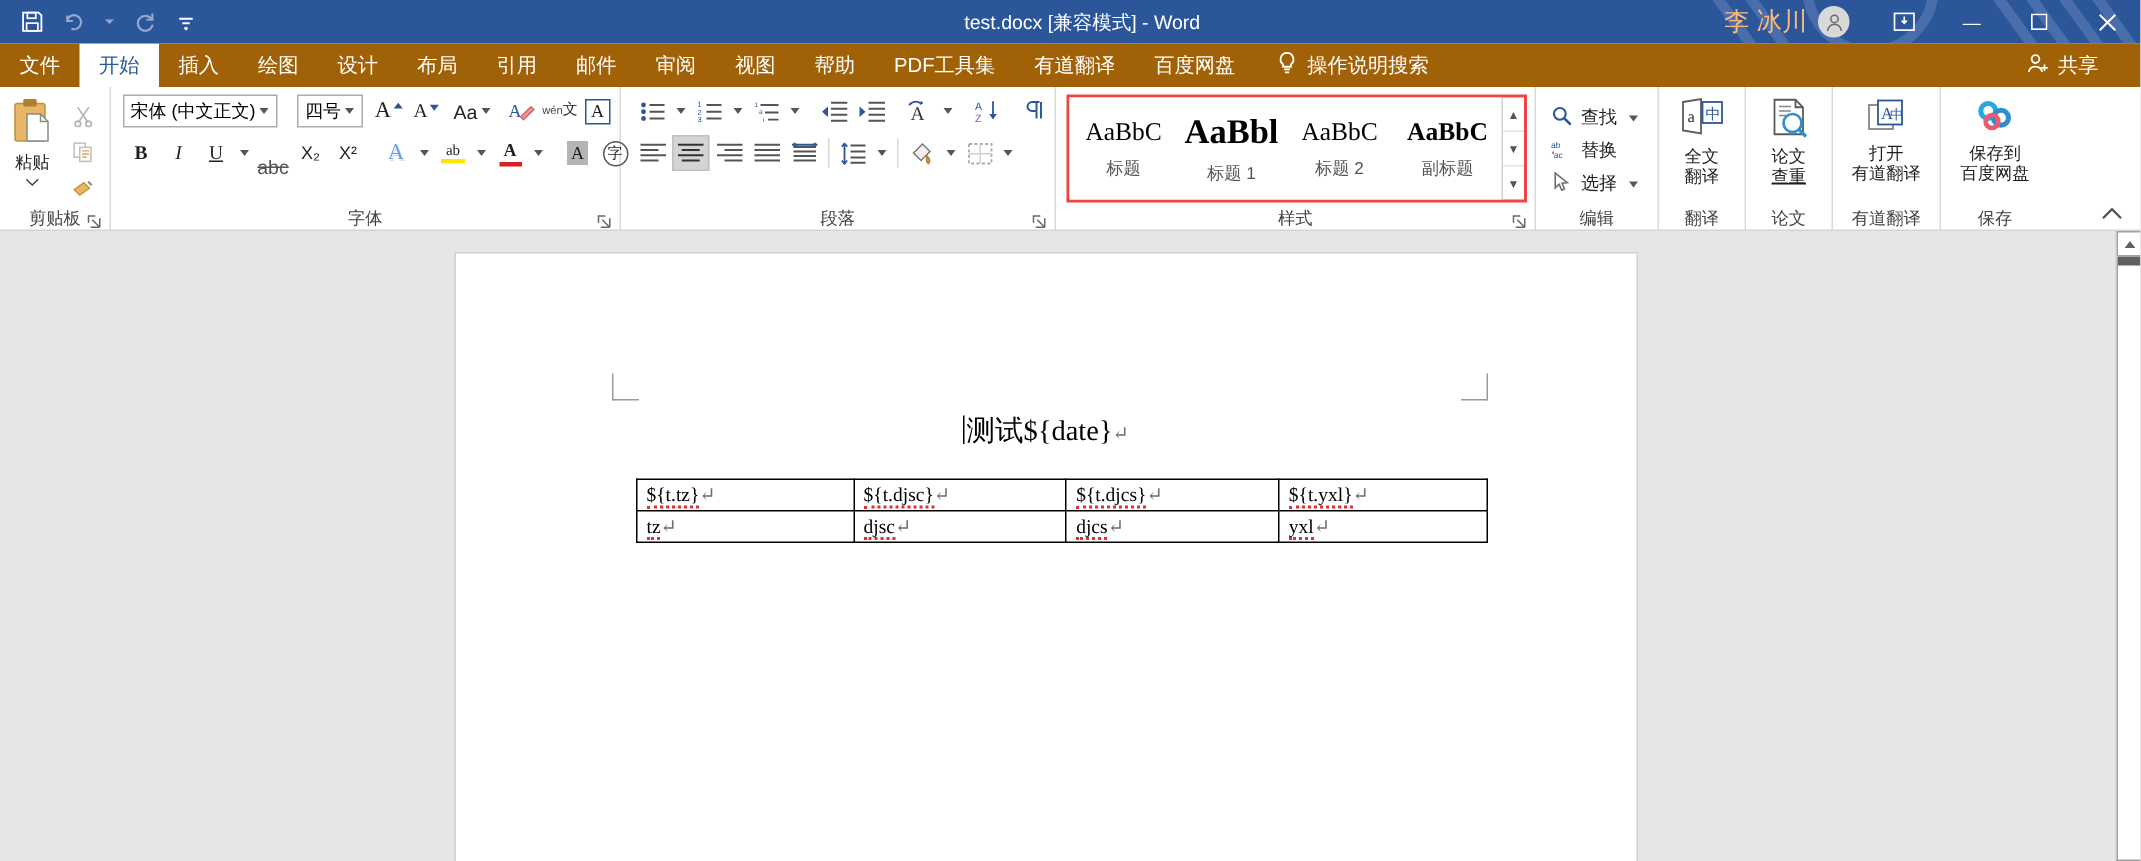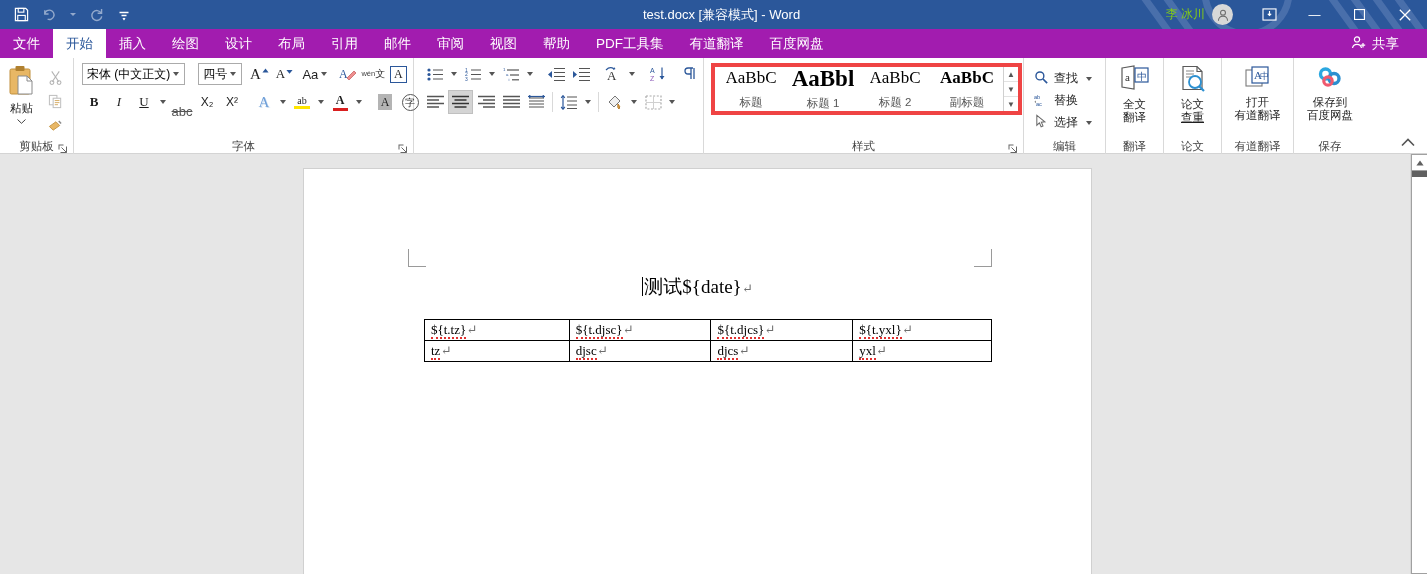--- a/index.html
+++ b/index.html
@@ -47,39 +47,39 @@
     text-align: center;
     color: #ffffff; font-size: 13px;
     z-index: 2;
     white-space: nowrap;
   }
   .win-right {
     position: absolute; right: 0; top: 0; height: 29px;
     display: flex; align-items: center; z-index: 3;
   }
   .user-name {
-    color: #84cc16; font-size: 12px; margin-right: 7px; white-space: nowrap;
+    color: #fdba74; font-size: 17px; margin-right: 7px; white-space: nowrap;
   }
   .avatar {
     width: 21px; height: 21px; border-radius: 50%;
     background: #d8d8d8;
     display: flex; align-items: center; justify-content: center;
     margin-right: 14px;
   }
   .win-btn {
     width: 45px; height: 29px;
     display: flex; align-items: center; justify-content: center;
     color: #fff;
   }
 
   
   .tabrow {
     position: relative;
     height: 29px;
-    background: #a21caf;
+    background: #a16207;
     display: flex; align-items: flex-start;
     overflow: hidden;
   }
   .tab {
     height: 29px; line-height: 29px;
     padding: 0 13px;
     color: #ffffff; font-size: 13.5px;
     white-space: nowrap;
   }
   .tab.active {
@@ -168,22 +168,22 @@
     width: 0; height: 0;
     border-left: 3.5px solid transparent;
     border-right: 3.5px solid transparent;
     border-top: 4px solid #555;
     margin: 0 3px;
   }
   .vsep { width: 1px; height: 20px; background: #d9d9d9; margin: 0 3px; }
 
   
   .gallery {
-    border: 4px solid #ef4444;
-    display: flex; height: 52px; margin-top: 2px;
+    border: 2px solid #ef4444;
+    display: flex; height: 72px; margin-top: 2px;
   }
   .style-item {
     width: 72px;
     display: flex; flex-direction: column;
     align-items: center; justify-content: center;
     background: #fff;
   }
   .style-prev {
     font-family: "Liberation Serif", serif;
     color: #000; line-height: 1;
@@ -354,20 +354,29 @@
   <div class="tab">设计</div>
   <div class="tab">布局</div>
   <div class="tab">引用</div>
   <div class="tab">邮件</div>
   <div class="tab">审阅</div>
   <div class="tab">视图</div>
   <div class="tab">帮助</div>
   <div class="tab">PDF工具集</div>
   <div class="tab">有道翻译</div>
   <div class="tab">百度网盘</div>
+  <div class="tell-me">
+    <span>
+      <svg width="14" height="16" viewBox="0 0 14 16">
+          <path d="M7 1.2a4.3 4.3 0 0 0-2.6 7.7v1.6h5.2V8.9A4.3 4.3 0 0 0 7 1.2z" fill="none" stroke="#fff" stroke-width="1.2"></path>
+          <path d="M5 12.2h4M5.6 14.2h2.8" stroke="#fff" stroke-width="1.2"></path>
+        </svg>
+    </span>
+    <span>操作说明搜索</span>
+  </div>
   <div class="share-btn">
     <span>
       <svg width="16" height="15" viewBox="0 0 16 15">
           <circle cx="6" cy="4.4" r="2.6" fill="none" stroke="#fff" stroke-width="1.2"></circle>
           <path d="M1.5 13a4.6 4.6 0 0 1 9 0" fill="none" stroke="#fff" stroke-width="1.2"></path>
           <path d="M12 8v4.4M9.8 10.2h4.4" stroke="#fff" stroke-width="1.2"></path>
         </svg>
     </span>
     <span>共享</span>
   </div>
@@ -663,20 +672,29 @@
         <div class="ibtn">
           <svg width="17" height="15" viewBox="0 0 17 15">
               <rect x="1" y="1" width="15" height="13" fill="none" stroke="#aaa" stroke-width="1.2" stroke-dasharray="2 1.6"></rect>
               <path d="M8.5 1v13M1 7.5h15" stroke="#d0d0d0" stroke-width="1"></path>
             </svg>
         </div>
         <div class="ibtn" style="min-width:12px;">
             <span class="dropcar" style="margin:0;"></span>
           </div>
       </div>
+    </div>
+    <div class="rgroup-label">
+      <span>段落</span>
+      <span class="launcher">
+        <svg width="11" height="11" viewBox="0 0 11 11">
+            <path d="M1.5 1.5h5v1h-4v4h-1z" fill="#666"></path>
+            <path d="M9.5 9.5 L3.5 9.5 M9.5 9.5 L9.5 3.5 M9.5 9.5 L4.5 4.5" stroke="#666" stroke-width="1"></path>
+          </svg>
+      </span>
     </div>
   </div>
 
   <div class="rgroup" style="width:320px;">
     <div class="rgroup-body" style="padding:0 4px;">
       <div class="gallery">
         <div class="style-item">
           <span class="style-prev" style="font-size:17px;">AaBbC</span>
           <span class="style-name">标题</span>
         </div>

